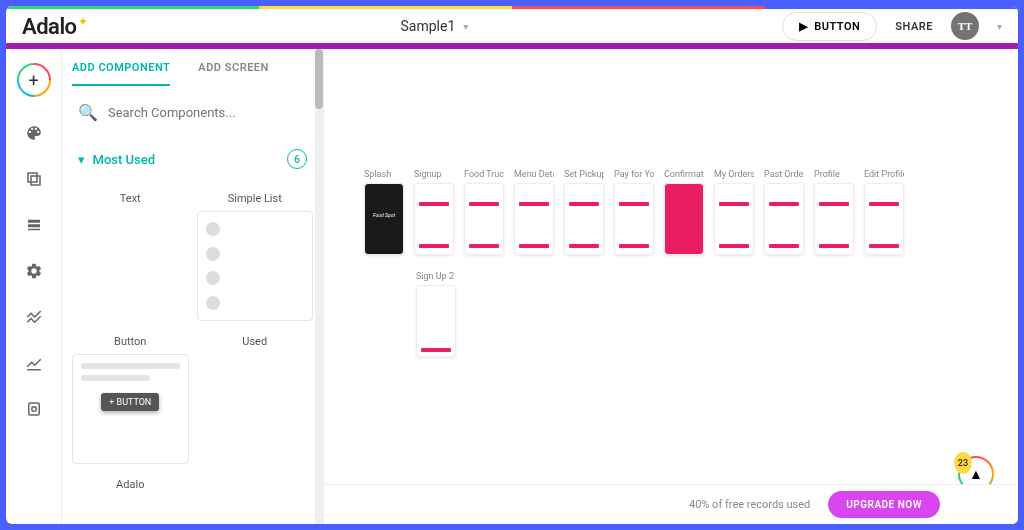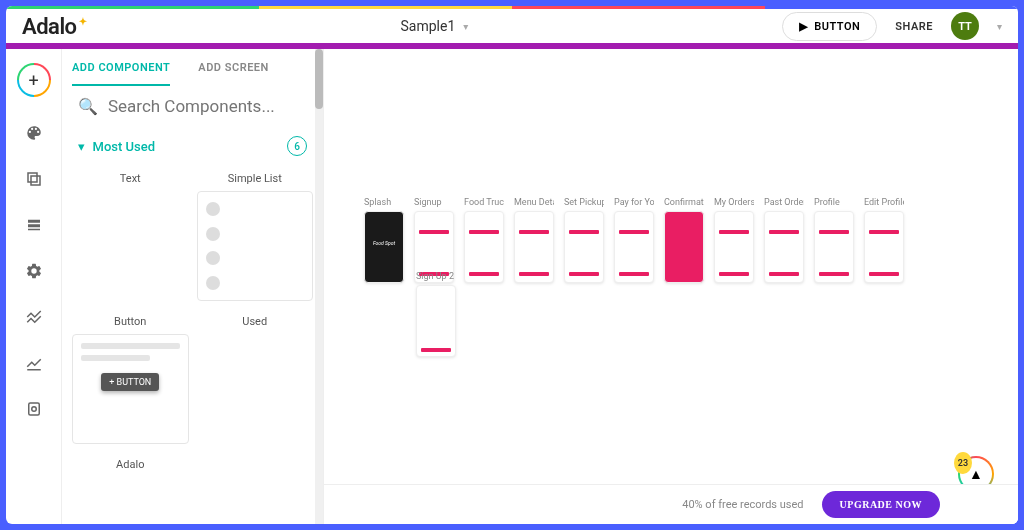--- a/index.html
+++ b/index.html
@@ -7,59 +7,59 @@
   .frame { background: #fff; width: 100%; height: 100%; border-radius: 6px; overflow: hidden; position: relative; display: flex; flex-direction: column; }
   .topstripe { height: 3px; display: flex; }
   .topstripe div { flex: 1; }
   .header { height: 40px; border-bottom: 6px solid #a21caf; display: flex; align-items: center; padding: 0 16px; }
   .logo { font-size: 22px; font-weight: 600; letter-spacing: -0.5px; color: #222; position: relative; padding-right: 10px;}
   .logo::after { content:"✦"; font-size:10px; color:#f4b400; position:absolute; top:2px; right:0;}
   .project { flex: 1; display: flex; justify-content: center; align-items: center; gap: 8px; color: #333; font-size: 14px; }
   .hdr-actions { display: flex; align-items: center; gap: 18px; }
   .btn-preview { border: 1px solid #ddd; border-radius: 20px; padding: 7px 16px; font-size: 11px; font-weight: 600; letter-spacing: .5px; display: flex; align-items: center; gap: 6px; cursor: pointer; background:#fff;}
   .btn-share { font-size: 11px; font-weight: 600; letter-spacing: .5px; color: #333; cursor: pointer; }
-  .avatar { width: 28px; height: 28px; border-radius: 50%; background: #4d7c0f; color: #fff; font-size: 11px; font-weight: 600; display: flex; align-items: center; justify-content: center; }
+  .avatar { width: 28px; height: 28px; border-radius: 50%; background: #737373; color: #fff; font-size: 11px; font-weight: 600; display: flex; align-items: center; justify-content: center; font-family: Liberation Serif, serif; }
   .chev { color:#aaa; font-size:10px;}
   .workspace { flex: 1; display: flex; position: relative; }
   .nav { width: 56px; border-right: 1px solid #eee; display: flex; flex-direction: column; align-items: center; padding-top: 14px; gap: 26px; }
   .nav-add { width: 34px; height: 34px; border-radius: 50%; border: 2px solid transparent; background: linear-gradient(#fff,#fff) padding-box, conic-gradient(#ff4757 0 25%, #ffa500 25% 50%, #0abde3 50% 75%, #2ed573 75% 100%) border-box; display:flex; align-items:center; justify-content:center; font-size:18px; color:#333; cursor:pointer;}
   .nav-icon { width: 20px; height: 20px; color: #666; cursor: pointer; display:flex; align-items:center; justify-content:center;}
   .nav-icon svg { width: 18px; height: 18px; }
-  .panel { width: 262px; border-right: 1px solid #eee; background: #fff; display:flex; flex-direction:column; position:relative;}
+  .panel { width: 262px; border-right: 1px solid #eee; background: #fff; display:flex; flex-direction:column; position:relative;gap:7px;}
   .panel-scroll { position:absolute; right:0; top:0; width:8px; height:100%; background:#f0f0f0;}
   .panel-scroll-thumb { background:#bbb; width:100%; height:60px; border-radius:4px;}
   .tabs { display: flex; padding: 12px 10px 0; gap: 28px; }
   .tab { font-size: 11px; font-weight: 600; letter-spacing: .5px; padding-bottom: 10px; color: #888; cursor:pointer;}
   .tab.active { color: #00b8a9; border-bottom: 2px solid #00b8a9; }
   .search { display: flex; align-items: center; padding: 10px 16px; gap: 10px; color: #aaa; }
-  .search input { border: none; outline: none; font-size: 17px; color: #555; width: 100%; }
+  .search input { border: none; outline: none; font-size: 13px; color: #555; width: 100%; }
   .section { display: flex; align-items: center; padding: 10px 16px; color: #00b8a9; font-size: 13px; font-weight: 500; gap:8px; cursor:pointer;}
   .section .count { margin-left: auto; width: 20px; height: 20px; border: 1px solid #00b8a9; border-radius: 50%; display: flex; align-items: center; justify-content: center; font-size: 10px; color:#00b8a9;}
   .comps { display: grid; grid-template-columns: 1fr 1fr; gap: 8px; padding: 0 10px; }
   .comp-cell { text-align: center; }
   .comp-title { font-size: 11px; color: #555; padding: 6px 0; }
   .comp-box { border: 1px solid #e5e5e5; border-radius: 4px; height: 110px; padding: 8px; font-size: 9px; color: #666; display:flex; flex-direction:column; gap:6px; align-items:stretch; justify-content:flex-start;}
   .mock-btn { background:#555; color:#fff; border-radius:3px; padding:4px 8px; font-size:9px; align-self:center; margin-top:6px; box-shadow:0 2px 4px rgba(0,0,0,.3);}
   .mock-line { height:6px; background:#e5e5e5; border-radius:2px;}
   .mock-row { display:flex; align-items:center; gap:6px;}
   .mock-dot { width:14px; height:14px; border-radius:50%; background:#ddd;}
   .mock-bar { flex:1; height:8px; background:#ddd; border-radius:2px;}
   .appbar-mock { background:#999; height:20px; border-radius:2px 2px 0 0; display:flex; align-items:center; padding:0 6px; gap:4px;}
   .appbar-mock span{ width:10px; height:2px; background:#fff;}
   .canvas { flex: 1; background: #fff; position: relative; overflow:hidden;}
-  .screens { display: flex; gap: 10px; position: absolute; top: 148px; left: 40px; align-items:flex-start;}
+  .screens { display: flex; gap: 10px; position: absolute; top: 120px; left: 40px; align-items:flex-start;}
   .screen-col { display:flex; flex-direction:column; gap:4px; align-items:center;}
   .screen-label { font-size: 9px; color: #888; width:40px; overflow:hidden; white-space:nowrap; text-overflow:clip; text-align:left;}
   .screen { width: 40px; height: 72px; border-radius: 4px; border:1px solid #eee; background:#fff; box-shadow:0 1px 3px rgba(0,0,0,.1); position:relative; overflow:hidden;}
   .screen.dark { background:#1a1a1a; }
   .screen.pink { background:#e91e63; }
   .screen .accent { position:absolute; left:4px; right:4px; height:4px; background:#e91e63; border-radius:1px;}
   .footer { position:absolute; bottom:0; left:0; right:0; height:40px; border-top:1px solid #eee; background:#fff; display:flex; align-items:center; justify-content:flex-end; padding:0 20px; gap:18px;}
   .footer-text { font-size:11px; color:#888;}
-  .btn-upgrade { background:#6d28d9; color:#fff; border:none; border-radius:18px; padding:8px 18px; font-size:10px; font-weight:600; letter-spacing:.5px; cursor:pointer;font-family:Liberation Serif, serif;}
+  .btn-upgrade { background:#d946ef; color:#fff; border:none; border-radius:18px; padding:8px 18px; font-size:10px; font-weight:600; letter-spacing:.5px; cursor:pointer;}
   .badge-corner { position:absolute; right:24px; bottom:32px; width:36px; height:36px; border-radius:50%; background:#fff; border:2px solid transparent; background: linear-gradient(#fff,#fff) padding-box, conic-gradient(#ff4757,#ffa500,#0abde3,#2ed573,#ff4757) border-box; display:flex; align-items:center; justify-content:center; font-size:14px;}
   .badge-num { position:absolute; top:-6px; left:-6px; background:#ffd93d; color:#333; font-size:9px; width:18px; height:22px; border-radius:50%; display:flex; align-items:center; justify-content:center; font-weight:600;}
 </style>
 </head>
 <body>
 
 <div class="frame">
   <div class="topstripe">
     <div style="background:#2ed573"></div>
       <div style="background:#ffd93d"></div>

